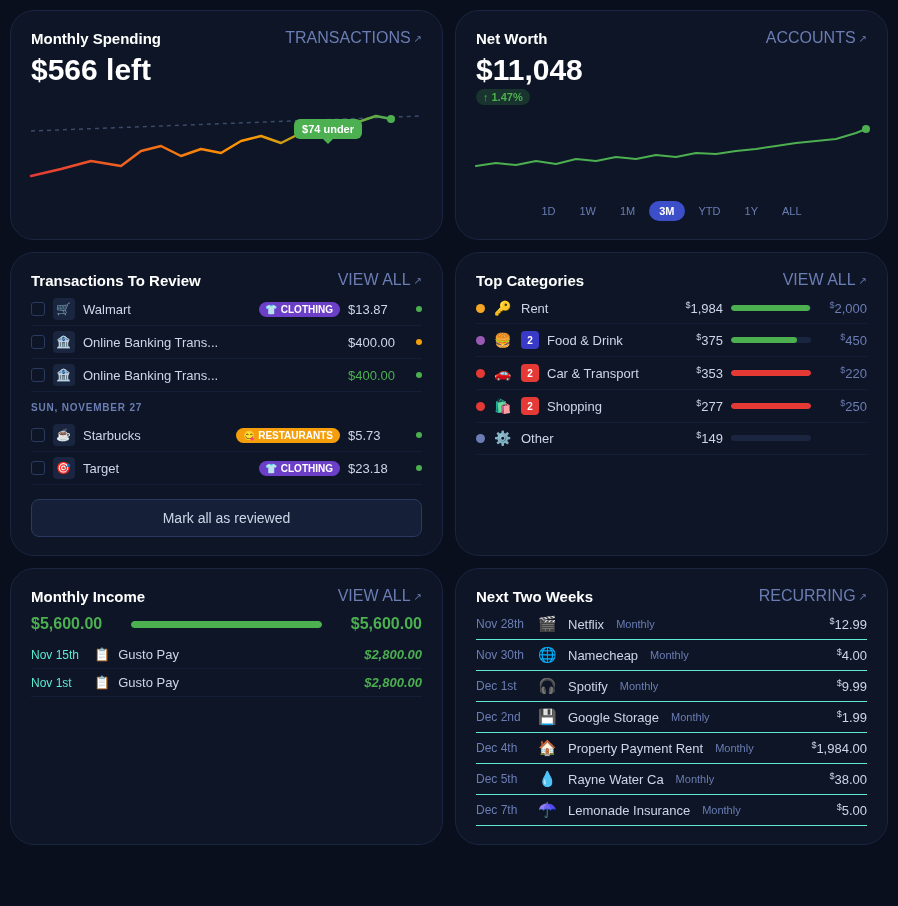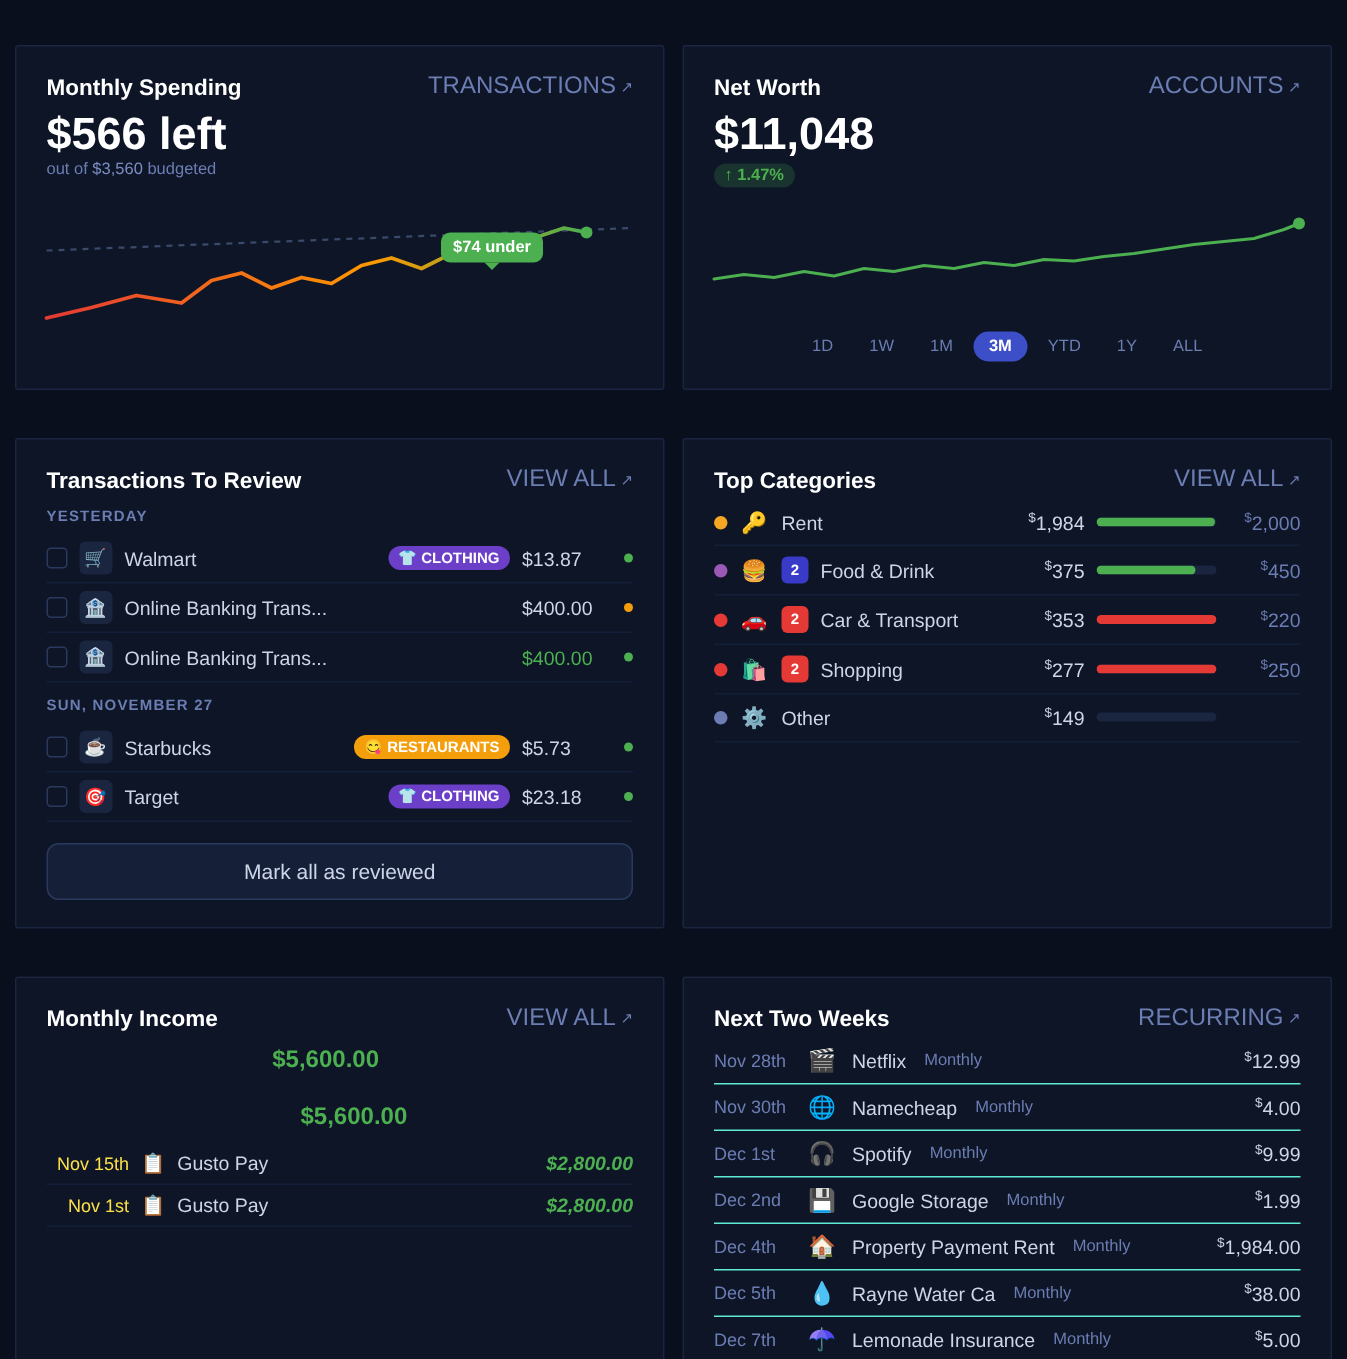--- a/index.html
+++ b/index.html
@@ -11,24 +11,23 @@
       width: 898px;
       min-height: 906px;
     }
     .grid {
       display: grid;
       grid-template-columns: 1fr 1fr;
       gap: 12px;
     }
     .card {
       background: #0d1526;
-      border-radius: 2px;
+      border-radius: 24px;
       padding: 18px 20px;
       border: 1px solid #1a2540;
-      margin-top: 20px;
     }
     .card-header {
       display: flex;
       align-items: center;
       justify-content: space-between;
       margin-bottom: 4px;
     }
     .card-title {
       font-size: 15px;
       font-weight: 600;
@@ -278,21 +277,20 @@
       text-align: right;
     }
     .cat-budget sup { font-size: 9px; vertical-align: super; }
 
     
     .income-progress-row {
       display: flex;
       align-items: center;
       gap: 10px;
       margin: 10px 0 8px;
-      flex-direction: column;
     }
     .income-amount {
       font-size: 16px;
       font-weight: 700;
       color: #4caf50;
       min-width: 90px;
     }
     .income-progress-bar {
       flex: 1;
       height: 7px;
@@ -314,23 +312,22 @@
     }
     .income-row {
       display: flex;
       align-items: center;
       gap: 8px;
       padding: 6px 0;
       border-bottom: 1px solid #131f38;
     }
     .income-date {
       font-size: 12px;
-      color: #fde047;
+      color: #5eead4;
       min-width: 55px;
-      text-align: right;
     }
     .income-icon {
       font-size: 13px;
     }
     .income-name {
       flex: 1;
       font-size: 13px;
       color: #cdd5e8;
     }
     .income-val {
@@ -382,23 +379,20 @@
 <body>
 
 <div class="grid">
 
   <div class="card">
     <div class="card-header">
       <span class="card-title">Monthly Spending</span>
       <span class="card-link">TRANSACTIONS</span>
     </div>
     <div class="spending-amount">$566 left</div>
-    <div class="spending-sub">
-      out of <span>$3,560</span> budgeted
-    </div>
     <div class="chart-area">
       <svg width="390" height="100" viewBox="0 0 390 100">
         <defs>
           <linearGradient id="spendGrad" x1="0" y1="0" x2="1" y2="0">
             <stop offset="0%" stop-color="#e53935"></stop>
             <stop offset="60%" stop-color="#ff9800"></stop>
             <stop offset="100%" stop-color="#4caf50"></stop>
           </linearGradient>
         </defs>
 
@@ -438,21 +432,20 @@
       <button class="time-tab">ALL</button>
     </div>
   </div>
 
   <div class="card">
     <div class="card-header">
       <span class="card-title">Transactions To Review</span>
       <span class="card-link">VIEW ALL</span>
     </div>
 
-    <div class="section-label">YESTERDAY</div>
 
     <div class="tx-row">
       <div class="tx-checkbox"></div>
       <div class="tx-icon">🛒</div>
       <span class="tx-name">Walmart</span>
       <span class="tx-badge badge-clothing">👕 CLOTHING</span>
       <span class="tx-amount">$13.87</span>
       <div class="tx-dot"></div>
     </div>
 

